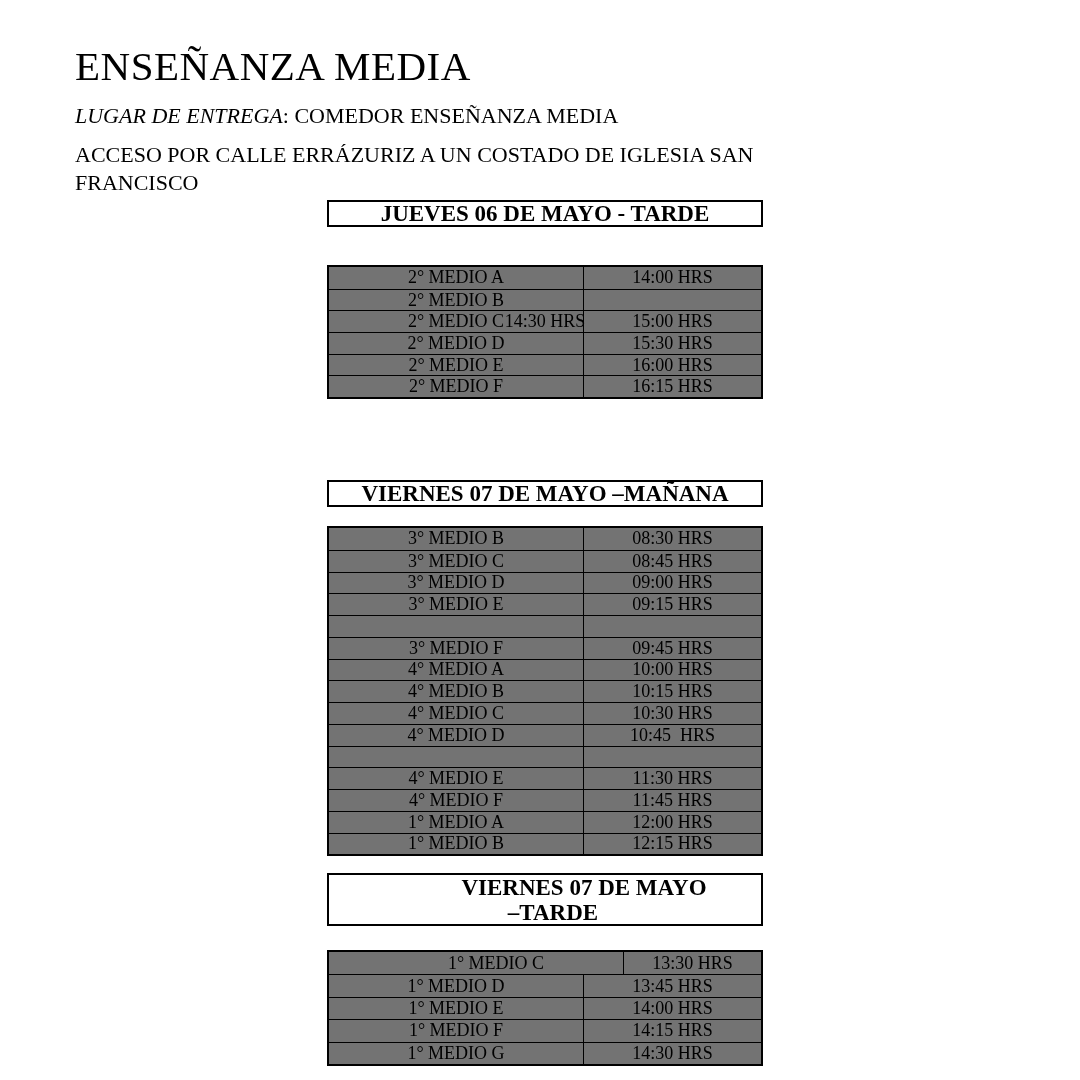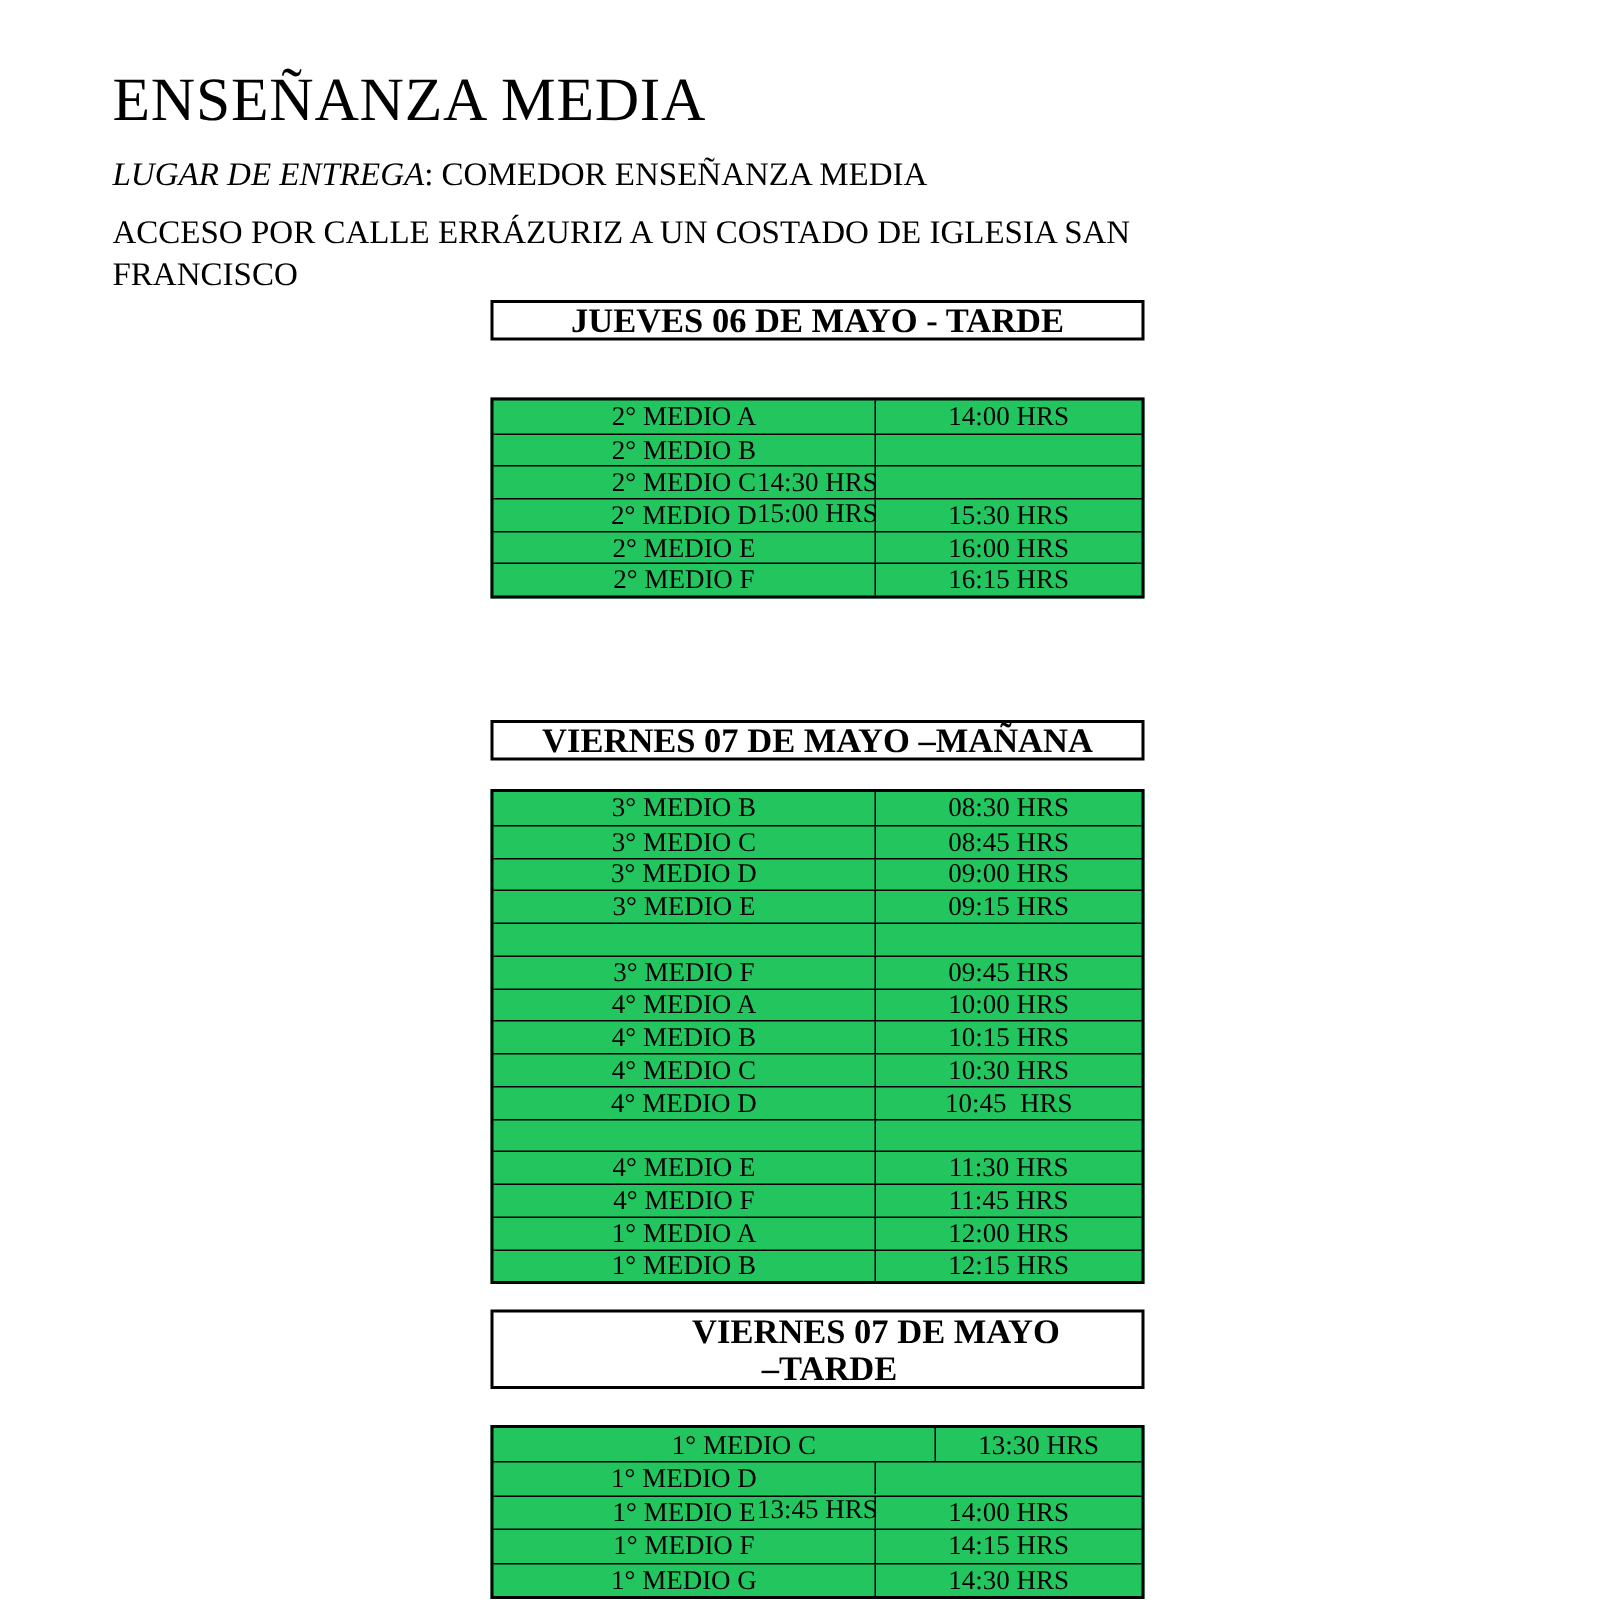--- a/index.html
+++ b/index.html
@@ -18,21 +18,21 @@
     position:absolute;left:327px;width:436px;box-sizing:border-box;
     border:2px solid #000;background:#fff;font-weight:bold;font-size:23px;
     display:flex;flex-direction:column;justify-content:center;
   }
   .hline{text-align:center;line-height:25px;}
   .sec2 .hline:nth-child(1){transform:translateX(39px);}
   .sec2 .hline:nth-child(2){transform:translateX(8px);}
   
   .stable{
     position:absolute;left:327px;width:436px;box-sizing:border-box;
-    border:2px solid #000;background:#22c55e;
+    border:2px solid #000;background:#737373;
   }
   .srow{display:flex;box-sizing:border-box;border-top:1.5px solid #000;}
   .srow:first-child{border-top:none;}
   .cg{
     width:255px;box-sizing:border-box;border-right:1.5px solid #000;
     display:flex;align-items:center;justify-content:center;font-size:18px;
   }
   .cg.left-shift{padding-right:60px;}
   .ct{flex:1;display:flex;align-items:center;justify-content:center;font-size:18px;white-space:pre;}
 </style>
@@ -58,21 +58,21 @@
       </div>
       <div class="stable sec0" style="top: 265px;">
         <div class="srow" style="height: 21.7px;">
           <div class="cg">2° MEDIO A</div>
           <div class="ct">14:00 HRS</div>
         </div>
         <div class="srow" style="height: 21.7px; flex-direction: column;">
           <div class="cg">2° MEDIO B</div>
           <div class="ct">14:30 HRS</div>
         </div>
-        <div class="srow" style="height: 21.7px; flex-direction: column;">
+        <div class="srow" style="height: 21.7px;">
           <div class="cg">2° MEDIO C</div>
           <div class="ct">15:00 HRS</div>
         </div>
         <div class="srow" style="height: 21.7px;">
           <div class="cg">2° MEDIO D</div>
           <div class="ct">15:30 HRS</div>
         </div>
         <div class="srow" style="height: 21.7px;">
           <div class="cg">2° MEDIO E</div>
           <div class="ct">16:00 HRS</div>
@@ -149,21 +149,21 @@
       </div>
       <div class="hbox sec2" style="top: 873px; height: 53px;">
         <div class="hline">VIERNES 07 DE MAYO</div>
         <div class="hline">–TARDE</div>
       </div>
       <div class="stable sec2" style="top: 950px;">
         <div class="srow" style="height: 22.4px; padding-left: 40px;">
           <div class="cg">1° MEDIO C</div>
           <div class="ct">13:30 HRS</div>
         </div>
-        <div class="srow" style="height: 22.4px; flex-direction: column;">
+        <div class="srow" style="height: 22.4px;">
           <div class="cg">1° MEDIO D</div>
           <div class="ct">13:45 HRS</div>
         </div>
         <div class="srow" style="height: 22.4px;">
           <div class="cg">1° MEDIO E</div>
           <div class="ct">14:00 HRS</div>
         </div>
         <div class="srow" style="height: 22.4px;">
           <div class="cg">1° MEDIO F</div>
           <div class="ct">14:15 HRS</div>

